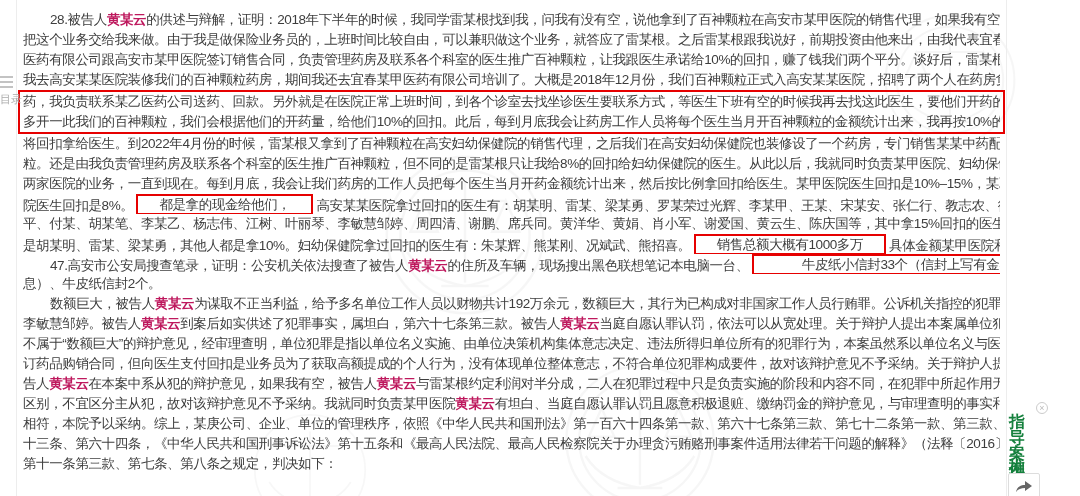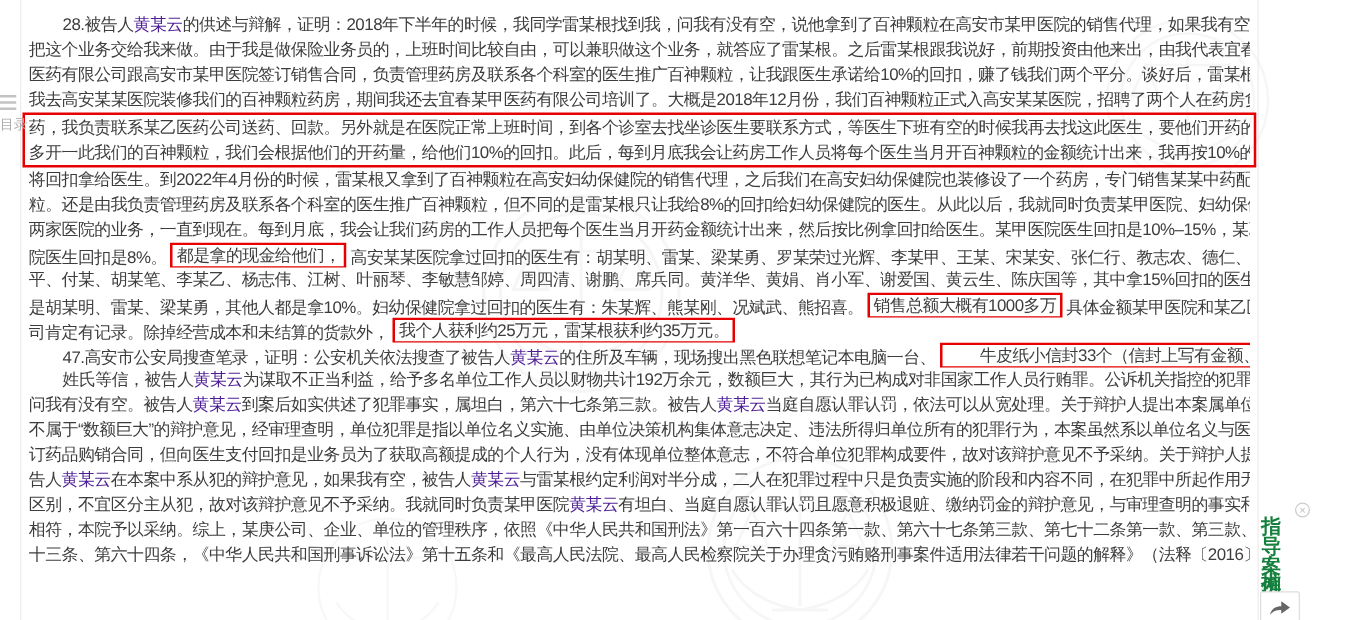--- a/index.html
+++ b/index.html
@@ -12,24 +12,24 @@
     position:absolute;left:16px;top:0;bottom:0;width:991px;
     border-left:1px solid #ededed;border-right:1px solid #ededed;
     padding:10px 6px 0 6px;box-sizing:border-box;background:transparent;
   }
   .doc-lines{position:relative;z-index:2;}
   .line{
     height:20px;line-height:20px;white-space:nowrap;overflow:hidden;
     font-size:13.5px;letter-spacing:-0.4px;color:#3d3d3d;
   }
   .line.indent{text-indent:27px;}
-  .red-name{color:#4c1d95;}
+  .red-name{color:#be185d;font-weight:bold;}
   .hl{
     display:inline-block;line-height:17px;height:17px;border:2px solid #e60000;
-    padding:0 3px;margin:0 3px;vertical-align:1px;overflow:visible;
+    padding:0 21px;margin:0 3px;vertical-align:1px;overflow:visible;
   }
   .red-box{border:2px solid #e60000;margin:0 -5px;padding:0 3px;}
   
   .toc{position:absolute;left:0;top:76px;width:22px;z-index:5;cursor:pointer;}
   .toc .bar{width:13px;height:2px;background:#c3c3c3;margin:0 0 3px 0;}
   .toc .toc-label{font-size:11px;color:#aaaaaa;margin-top:4px;letter-spacing:0;}
   
   .rail-close{
     position:absolute;left:1036px;top:402px;width:12px;height:12px;box-sizing:border-box;
     border-radius:50%;border:1px solid #cccccc;font-size:9px;line-height:10px;
@@ -104,30 +104,31 @@
       <div class="red-box">
         <div class="line"><span>药，我负责联系某乙医药公司送药、回款。另外就是在医院正常上班时间，到各个诊室去找坐诊医生要联系方式，等医生下班有空的时候我再去找这此医生，要他们开药的时候</span></div>
         <div class="line"><span>多开一此我们的百神颗粒，我们会根据他们的开药量，给他们10%的回扣。此后，每到月底我会让药房工作人员将每个医生当月开百神颗粒的金额统计出来，我再按10%的比例</span></div>
       </div>
       <div class="line"><span>将回扣拿给医生。到2022年4月份的时候，雷某根又拿到了百神颗粒在高安妇幼保健院的销售代理，之后我们在高安妇幼保健院也装修设了一个药房，专门销售某某中药配方颗</span></div>
       <div class="line"><span>粒。还是由我负责管理药房及联系各个科室的医生推广百神颗粒，但不同的是雷某根只让我给8%的回扣给妇幼保健院的医生。从此以后，我就同时负责某甲医院、妇幼保健院</span></div>
       <div class="line"><span>两家医院的业务，一直到现在。每到月底，我会让我们药房的工作人员把每个医生当月开药金额统计出来，然后按比例拿回扣给医生。某甲医院医生回扣是10%–15%，某乙医</span></div>
       <div class="line"><span>院医生回扣是8%。</span><span class="hl">都是拿的现金给他们，</span><span>高安某某医院拿过回扣的医生有：胡某明、雷某、梁某勇、罗某荣过光辉、李某甲、王某、宋某安、张仁行、教志农、德仁、况小</span></div>
       <div class="line"><span>平、付某、胡某笔、李某乙、杨志伟、江树、叶丽琴、李敏慧邹婷、周四清、谢鹏、席兵同。黄洋华、黄娟、肖小军、谢爱国、黄云生、陈庆国等，其中拿15%回扣的医生分别</span></div>
       <div class="line"><span>是胡某明、雷某、梁某勇，其他人都是拿10%。妇幼保健院拿过回扣的医生有：朱某辉、熊某刚、况斌武、熊招喜。</span><span class="hl">销售总额大概有1000多万</span><span>具体金额某甲医院和某乙医药公</span></div>
-      <div class="line"><span>司肯定有记录。除掉经营成本和未结算的货款外，</span><span class="hl">我个人获利约25万元，雷某根获利约35万元。</span></div>
       <div class="line indent"><span>47.高安市公安局搜查笔录，证明：公安机关依法搜查了被告人</span><span class="red-name">黄某云</span><span>的住所及车辆，现场搜出黑色联想笔记本电脑一台、</span><span class="hl">牛皮纸小信封33个（信封上写有金额、姓氏等信</span></div>
-      <div class="line indent"><span>姓氏等信，被告人</span><span class="red-name">黄某云</span><span>为谋取不正当利益，给予多名单位工作人员以财物共计192万余元，数额巨大，其行为已构成对非国家工作人员行贿罪。公诉机关指控的犯罪事实</span></div>
-      <div class="line"><span>问我有没有空。被告人</span><span class="red-name">黄某云</span><span>到案后如实供述了犯罪事实，属坦白，第六十七条第三款。被告人</span><span class="red-name">黄某云</span><span>当庭自愿认罪认罚，依法可以从宽处理。关于辩护人提出本案属单位犯罪且</span></div>
+      <div class="line"><span>息）、牛皮纸信封2个。</span></div>
+      <div class="line indent"><span>数额巨大，被告人</span><span class="red-name">黄某云</span><span>为谋取不正当利益，给予多名单位工作人员以财物共计192万余元，数额巨大，其行为已构成对非国家工作人员行贿罪。公诉机关指控的犯罪事实</span></div>
+      <div class="line"><span>李敏慧邹婷。被告人</span><span class="red-name">黄某云</span><span>到案后如实供述了犯罪事实，属坦白，第六十七条第三款。被告人</span><span class="red-name">黄某云</span><span>当庭自愿认罪认罚，依法可以从宽处理。关于辩护人提出本案属单位犯罪且</span></div>
       <div class="line"><span>不属于“数额巨大”的辩护意见，经审理查明，单位犯罪是指以单位名义实施、由单位决策机构集体意志决定、违法所得归单位所有的犯罪行为，本案虽然系以单位名义与医院签</span></div>
       <div class="line"><span>订药品购销合同，但向医生支付回扣是业务员为了获取高额提成的个人行为，没有体现单位整体意志，不符合单位犯罪构成要件，故对该辩护意见不予采纳。关于辩护人提出被</span></div>
       <div class="line"><span>告人</span><span class="red-name">黄某云</span><span>在本案中系从犯的辩护意见，如果我有空，被告人</span><span class="red-name">黄某云</span><span>与雷某根约定利润对半分成，二人在犯罪过程中只是负责实施的阶段和内容不同，在犯罪中所起作用无明显</span></div>
       <div class="line"><span>区别，不宜区分主从犯，故对该辩护意见不予采纳。我就同时负责某甲医院</span><span class="red-name">黄某云</span><span>有坦白、当庭自愿认罪认罚且愿意积极退赃、缴纳罚金的辩护意见，与审理查明的事实和法律</span></div>
       <div class="line"><span>相符，本院予以采纳。综上，某庚公司、企业、单位的管理秩序，依照《中华人民共和国刑法》第一百六十四条第一款、第六十七条第三款、第七十二条第一款、第三款、第七</span></div>
       <div class="line"><span>十三条、第六十四条，《中华人民共和国刑事诉讼法》第十五条和《最高人民法院、最高人民检察院关于办理贪污贿赂刑事案件适用法律若干问题的解释》（法释〔2016〕9号）</span></div>
+      <div class="line"><span>第十一条第三款、第七条、第八条之规定，判决如下：</span></div>
     </div>
 </div>
 
 <div class="rail-close">×</div>
 <div class="rail-link guide">指导案例</div>
 <div class="rail-link rec">推荐案例</div>
 <div class="share-btn">
   <svg width="18" height="14" viewBox="0 0 18 14">
     <path d="M1 13 C2.2 7.5 6 6 10 6 L10 2 L17 7 L10 12 L10 9 C6 9 3.2 10 1 13 Z" fill="#666666"></path>
   </svg>

